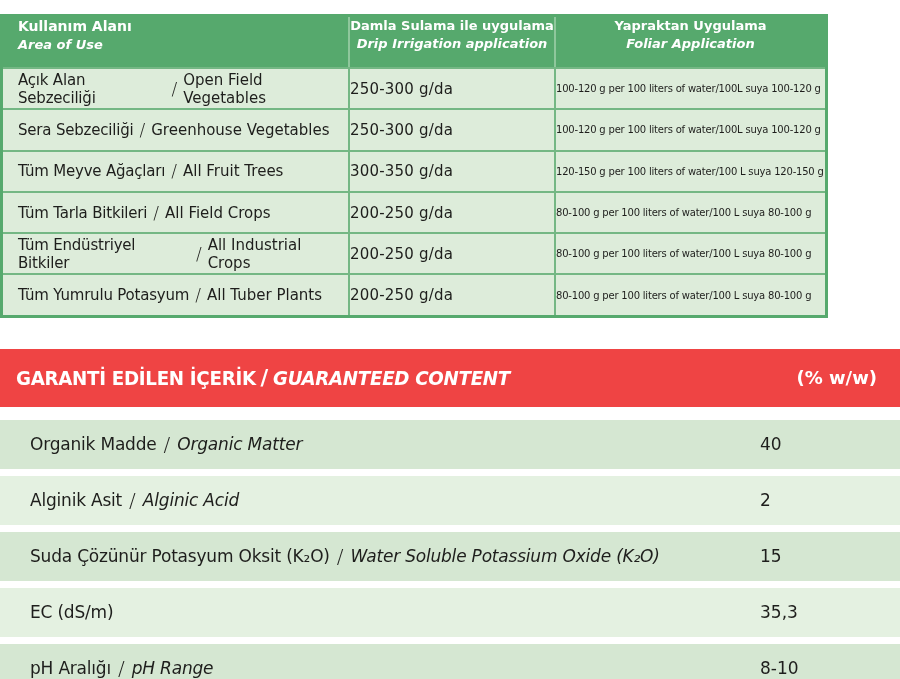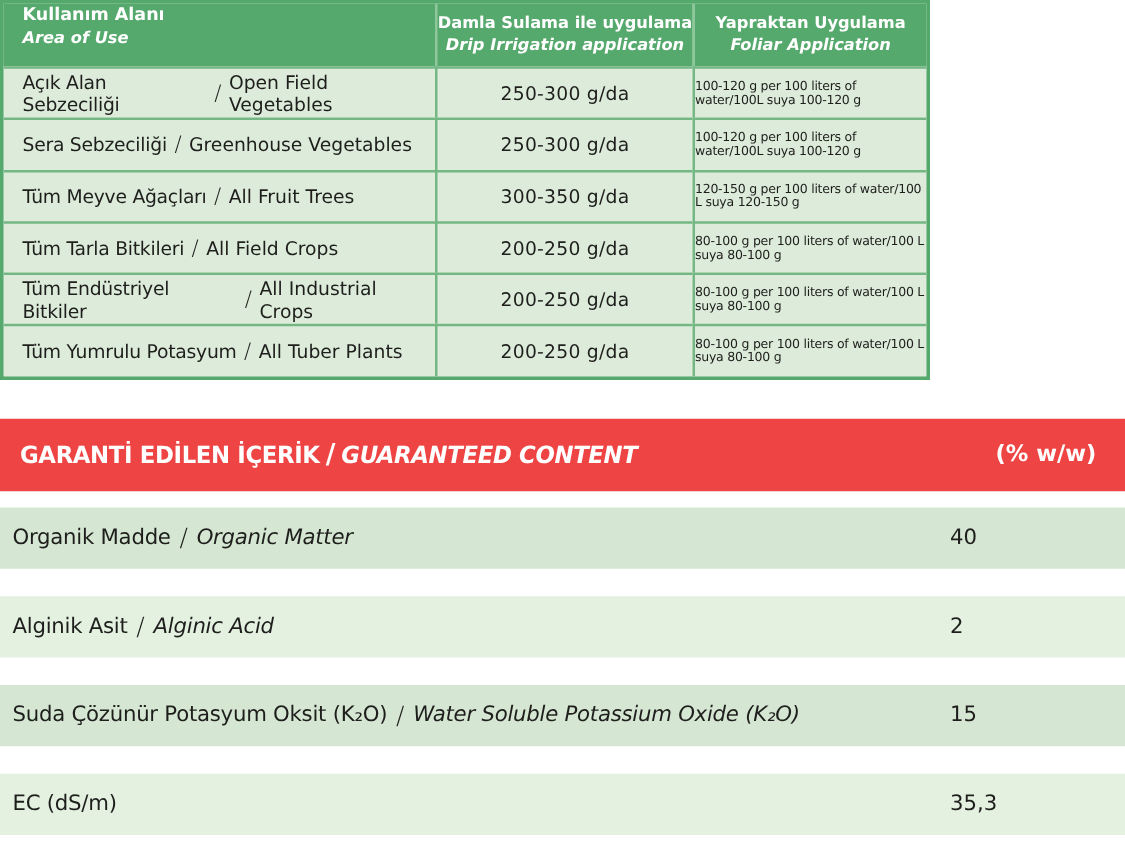--- a/index.html
+++ b/index.html
@@ -1,24 +1,24 @@
 <!DOCTYPE html>
 <html><head>
 <meta charset="utf-8">
 <style>
   * { margin:0; padding:0; box-sizing:border-box; }
   html,body { width:900px; height:679px; background:#ffffff; overflow:hidden;
               font-family:"DejaVu Sans", sans-serif; color:#1e1e1c; }
 
   
-  .t1 { display:grid; width:744px;
+  .t1 { display:grid; width:828px;
         grid-template-columns:345px 206px 1fr;
         grid-template-rows:50px repeat(6, 41.3px);
-        border:3px solid #56a96d; }
-  .t1 .cell { background:#ddecda; display:flex; align-items:center; justify-content:center;
+        border:3px solid #56a96d;margin-top:14px; }
+  .t1 .cell { background:#ddecda; display:flex; align-items:center; 
               border-top:2px solid #74b784; }
   .t1 .cell.c2, .t1 .cell.c3 { border-left:2px solid #74b784; }
   .t1 .head { background:#56a96d; color:#ffffff; border-top:none; flex-direction:column;
               line-height:1.35; }
   .t1 .head.c2, .t1 .head.c3 { border-left:2px solid #8fc79c; }
   .t1 .head .l1 { font-weight:bold; font-size:14px; }
   .t1 .head .l2 { font-weight:bold; font-style:italic; font-size:13px; }
   .t1 .head.c1 { align-items:flex-start; padding-left:16px; }
   .t1 .head.c2 .l1, .t1 .head.c2 .l2 { font-size:13px; }
   .t1 .head.c3 .l1, .t1 .head.c3 .l2 { font-size:13px; }
@@ -33,21 +33,21 @@
   .t2-header { margin-top:31px; width:900px; height:58px; background:#ef4444; color:#ffffff;
                display:flex; align-items:center; padding:0 23px 0 16px; }
   .t2-header .title { display:flex; align-items:center; transform:scaleX(0.96); transform-origin:left center; }
   .t2-header .tt { font-weight:bold; font-size:19px; letter-spacing:-0.3px; }
   .t2-header .slash { font-weight:bold; font-size:22px; margin:0 5px; }
   .t2-header .te { font-weight:bold; font-style:italic; font-size:19px; letter-spacing:-0.3px; }
   .t2-header .unit { margin-left:auto; font-weight:bold; font-size:18px; }
 
   .t2-rows { margin-top:13px; }
   .band { width:900px; height:49px; display:flex; align-items:center; position:relative;
-          padding-left:10px; margin-bottom:22px; }
+          padding-left:30px; margin-bottom:7px; }
   .band.odd  { background:#d5e7d2; }
   .band.even { background:#e4f1e1; }
   .band .ltr { font-size:17px; letter-spacing:-0.2px; }
   .band .slash { font-size:20px; font-weight:300; margin:0 7px; }
   .band .len { font-size:17px; font-style:italic; letter-spacing:-0.2px; }
   .band .val { position:absolute; left:760px; top:0; height:100%; display:flex;
                align-items:center; font-size:17px; }
 </style>
 </head>
 <body>

